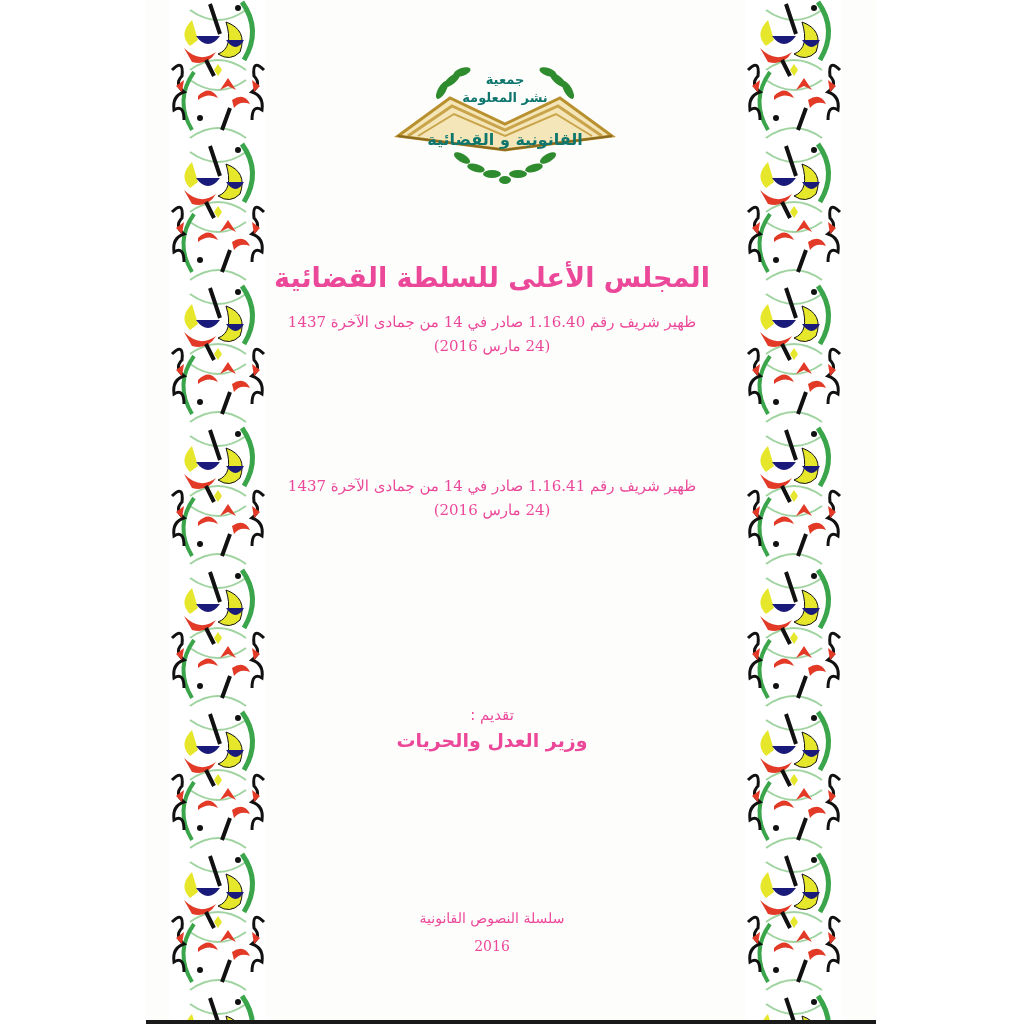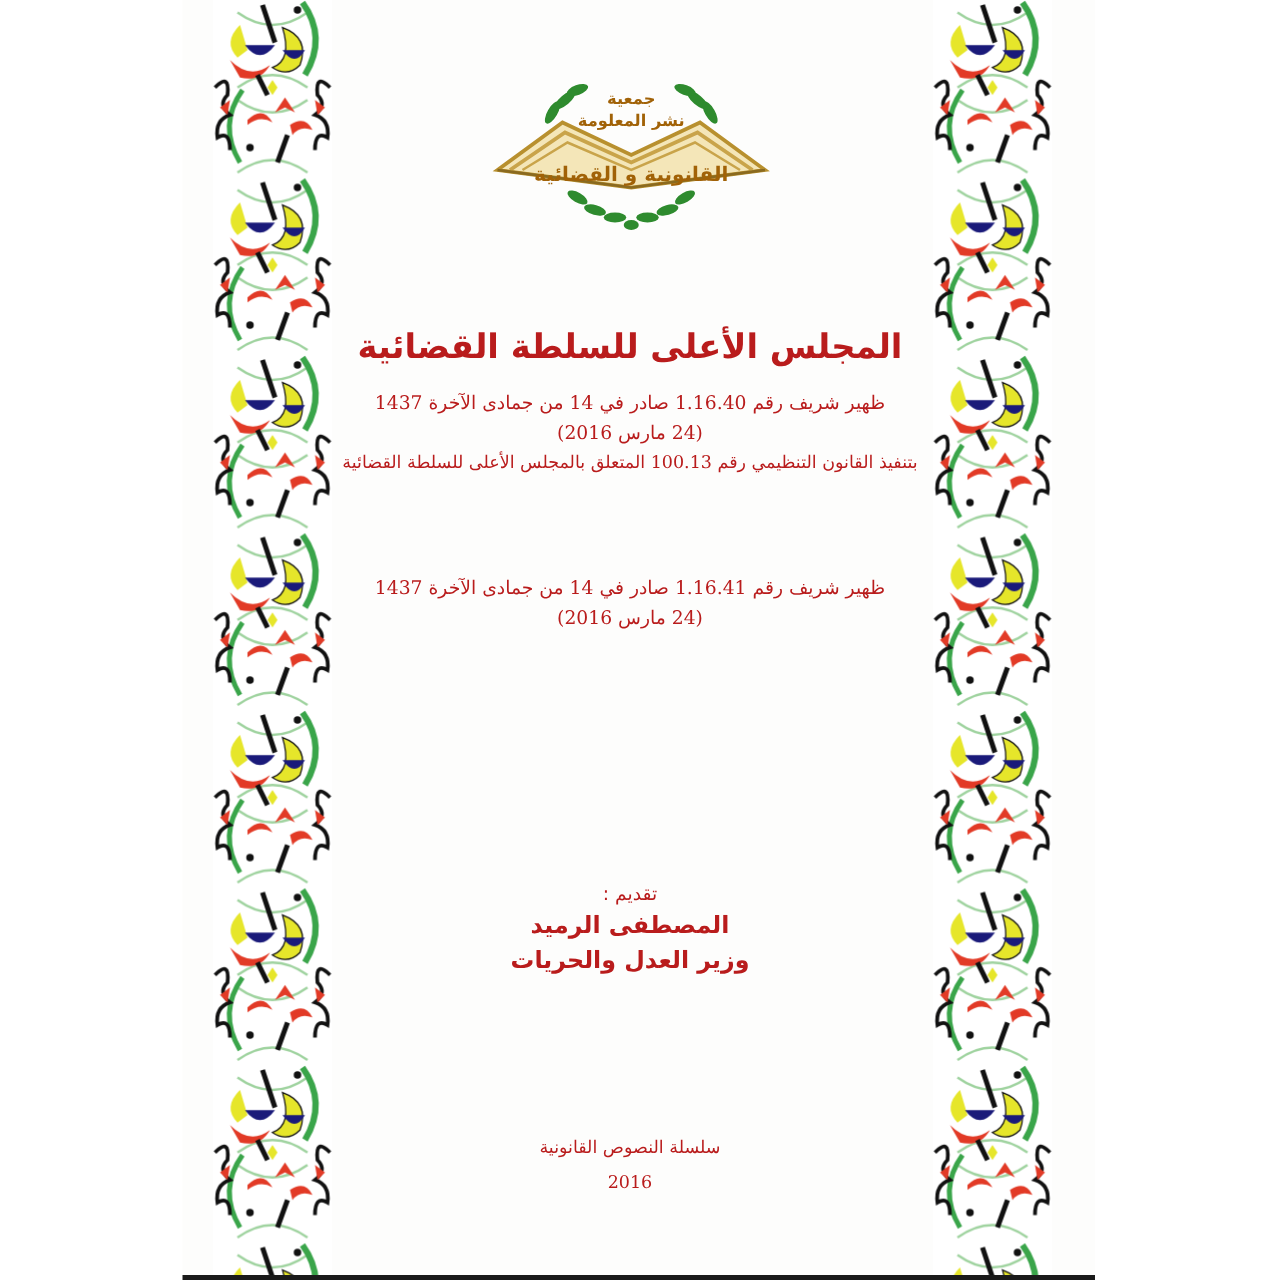--- a/index.html
+++ b/index.html
@@ -19,25 +19,25 @@
     }
     .border-col svg { display: block; }
     .border-left { left: 170px; }
     .border-right { left: 746px; }
 
     .logo {
       position: absolute; left: 392px; top: 58px; width: 226px; height: 130px;
     }
     .logo-text {
       position: absolute; left: 0; right: 0; text-align: center; direction: rtl;
-      font-family: "DejaVu Sans", sans-serif; font-weight: bold; color: #a16207;
+      font-family: "DejaVu Sans", sans-serif; font-weight: bold; color: #0f766e;
     }
 
     .block {
-      position: absolute; left: 266px; width: 476px; text-align: center; direction: rtl; color: #b91c1c;
+      position: absolute; left: 254px; width: 476px; text-align: center; direction: rtl; color: #ec4899;
     }
     .title {
       font-family: "DejaVu Sans", sans-serif; font-weight: bold; font-size: 27px; line-height: 36px;
     }
     .line {
       font-family: "DejaVu Serif", serif; font-size: 15px; line-height: 24px;
     }
     .presenter-label { font-family: "DejaVu Sans", sans-serif; font-size: 15px; line-height: 22px; }
     .presenter-name { font-family: "DejaVu Sans", sans-serif; font-weight: bold; font-size: 19px; line-height: 28px; }
     .footer-line { font-family: "DejaVu Serif", serif; font-size: 14px; line-height: 24px; }
@@ -117,31 +117,29 @@
   </svg>
   <div class="logo-text" style="top:14px;font-size:13px;">جمعية</div>
   <div class="logo-text" style="top:32px;font-size:13px;">نشر المعلومة</div>
   <div class="logo-text" style="top:72px;font-size:16px;">القانونية و القضائية</div>
 </div>
 
 <div class="block" style="top:260px;">
   <div class="title">المجلس الأعلى للسلطة القضائية</div>
   <div class="line" style="margin-top:14px;text-align:center;">ظهير شريف رقم 1.16.40 صادر في 14 من جمادى الآخرة 1437</div>
   <div class="line">(24 مارس 2016)</div>
-  <div class="line" style="font-size:14px;">بتنفيذ القانون التنظيمي رقم 100.13 المتعلق بالمجلس الأعلى للسلطة القضائية</div>
 </div>
 
 <div class="block" style="top:458px;">
-  <div class="line" style="margin-top:0;">ظهير شريف رقم 1.16.41 صادر في 14 من جمادى الآخرة 1437</div>
+  <div class="line" style="margin-top:16px;">ظهير شريف رقم 1.16.41 صادر في 14 من جمادى الآخرة 1437</div>
   <div class="line">(24 مارس 2016)</div>
 </div>
 
 <div class="block" style="top:704px;">
   <div class="presenter-label">تقديم :</div>
-  <div class="presenter-name">المصطفى الرميد</div>
   <div class="presenter-name">وزير العدل والحريات</div>
 </div>
 
 <div class="block" style="top:906px;">
   <div class="footer-line">سلسلة النصوص القانونية</div>
   <div class="footer-line" style="margin-top:4px;">2016</div>
 </div>
 
 <div class="bottom-edge"></div>
 

